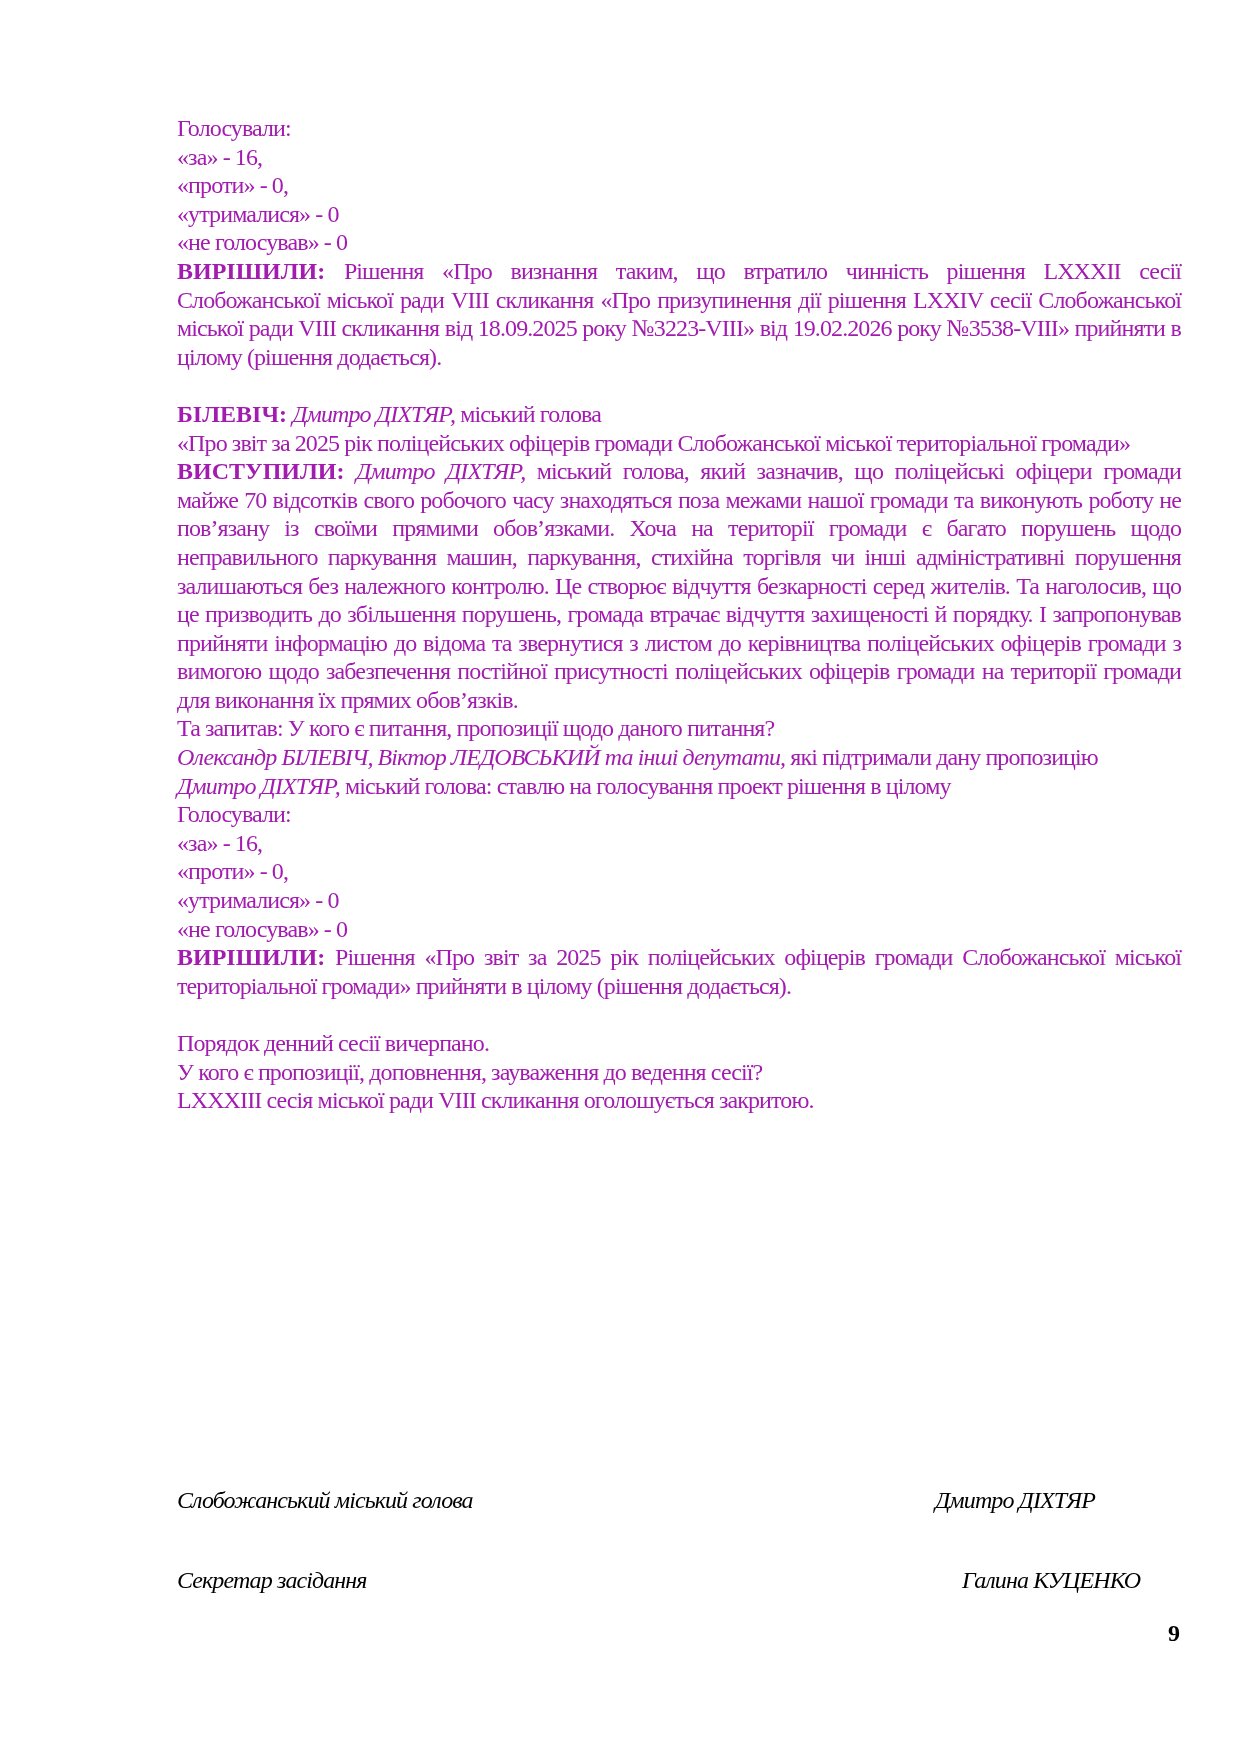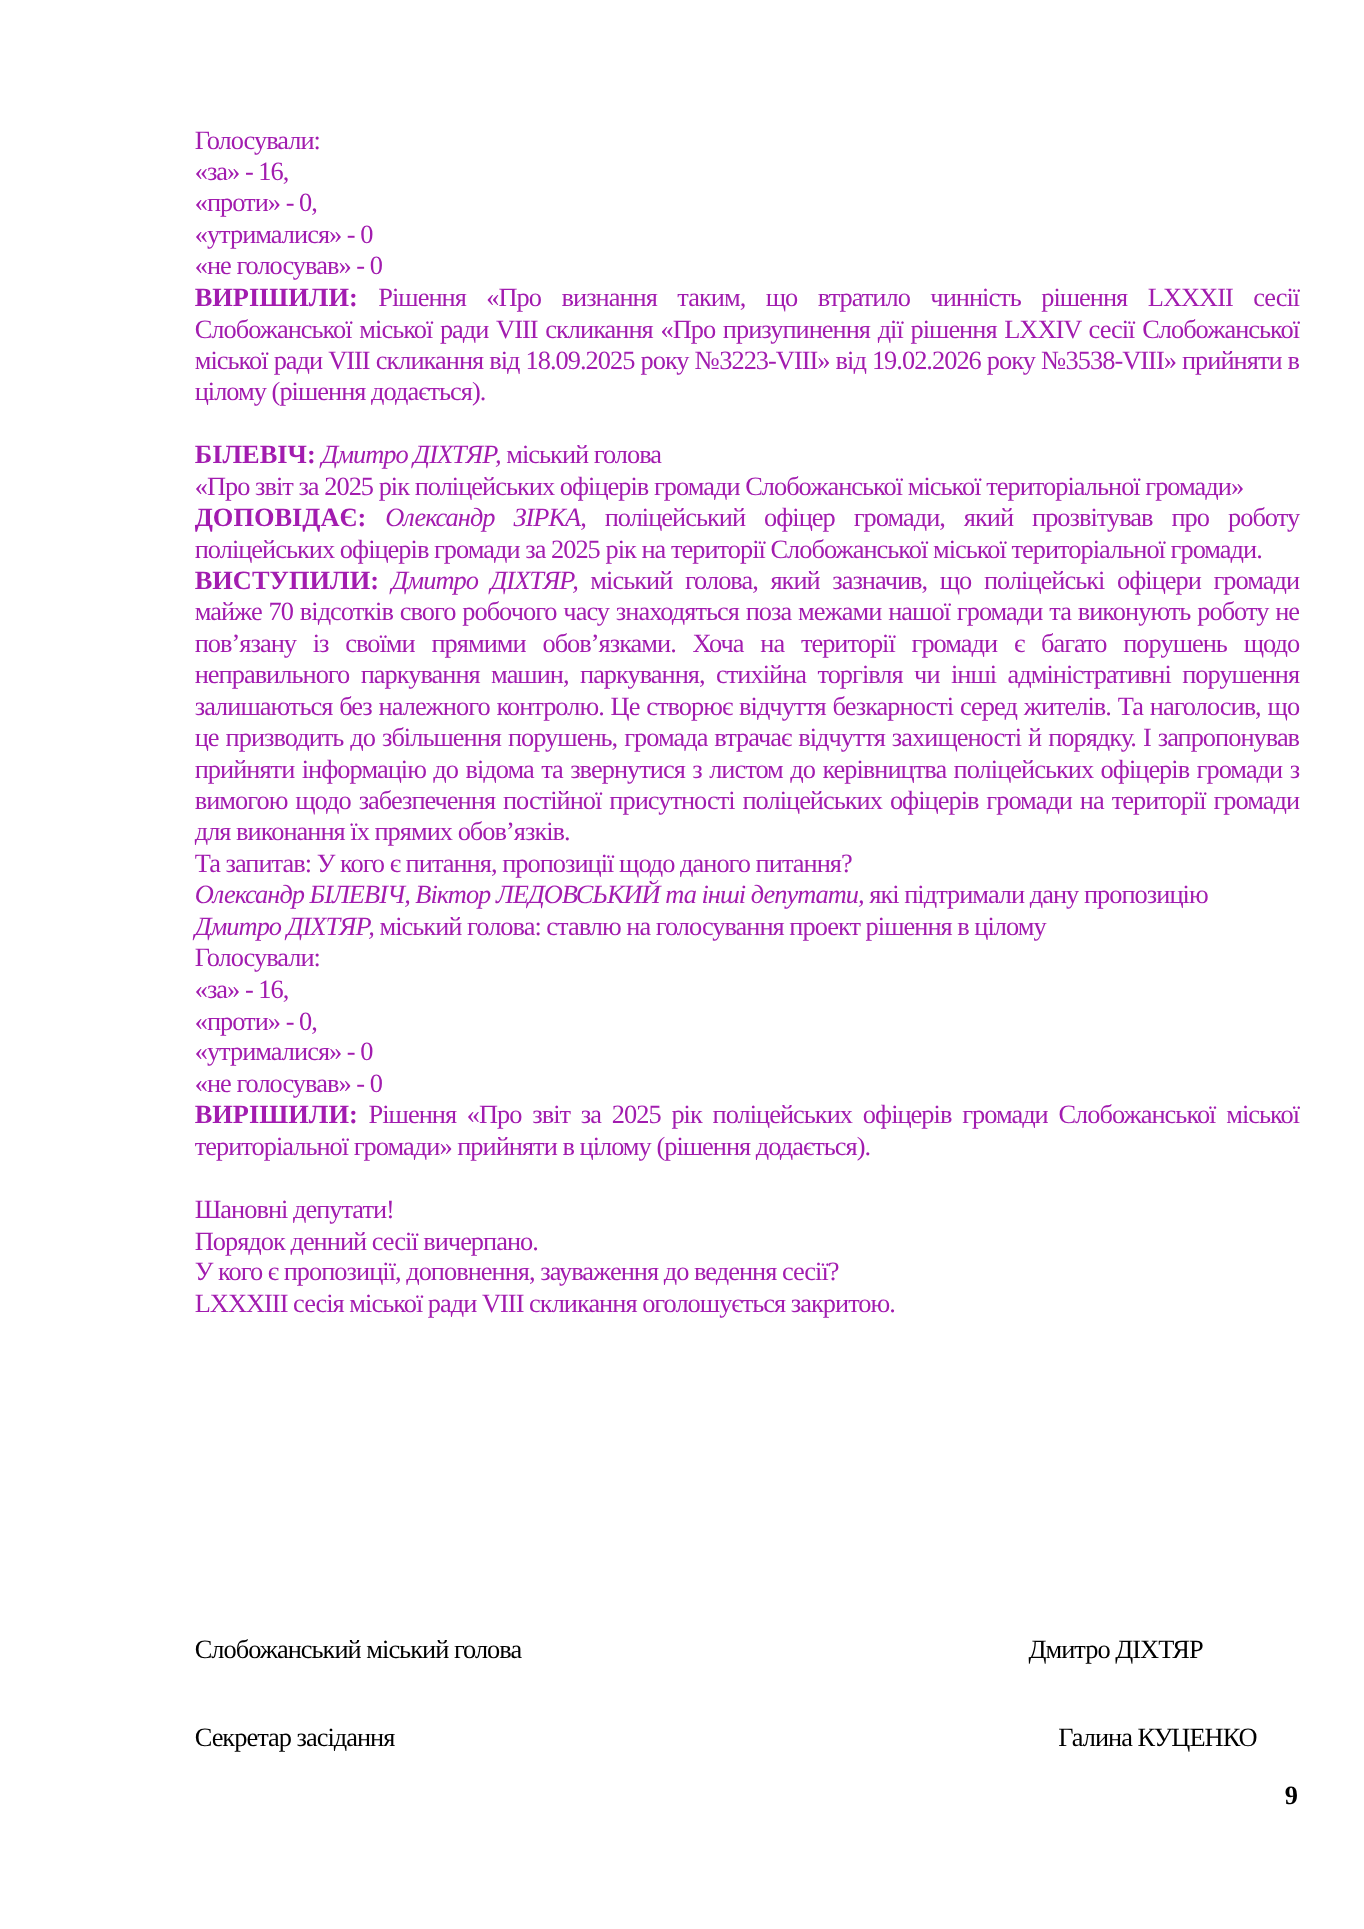--- a/index.html
+++ b/index.html
@@ -7,61 +7,59 @@
   .page {
     position: absolute; left: 177px; top: 114px; width: 1004px;
     font-family: "Liberation Serif", serif; font-size: 24px; line-height: 28.6px;
     color: #a21caf; letter-spacing: -0.9px; word-spacing: 0px;
   }
   .line { display: block; white-space: nowrap; }
   .para { text-align: justify; text-align-last: left; }
   .b { font-weight: bold; letter-spacing: 0; margin-top: 48px; }
   .nm { font-style: italic; }
   .gap { height: 28.6px; }
-  .sig { position: absolute; font-family: "Liberation Serif", serif; font-size: 24px; letter-spacing: -0.9px; color:#000; }
+  .sig { position: absolute; font-family: "Liberation Serif", serif; font-size: 24px; letter-spacing: -0.9px; color:#000;font-style:italic; }
   .pagenum { position: absolute; left: 1168px; top: 1620px; font-family: "Liberation Serif", serif; font-size: 24px; font-weight: bold; color:#000; }
 </style>
 </head>
 <body>
 
 <div class="page">
   <div>
     <span class="line">Голосували:</span>
     <span class="line">«за» - 16,</span>
     <span class="line">«проти» - 0,</span>
     <span class="line">«утрималися» - 0</span>
     <span class="line">«не голосував» - 0</span>
   </div>
   <div class="para"><span class="b">ВИРІШИЛИ:</span><span> Рішення «Про визнання таким, що втратило чинність рішення LXXXII сесії Слобожанської  міської ради VIII скликання «Про призупинення дії рішення LXXIV сесії Слобожанської  міської ради VIII скликання від 18.09.2025 року №3223-VIII» від 19.02.2026 року №3538-VIII» прийняти  в цілому (рішення додається).</span></div>
 
   <div class="gap"></div>
 
   <div><span class="b">БІЛЕВІЧ:</span> <span class="nm">Дмитро ДІХТЯР,</span><span> міський голова</span></div>
   <div class="para">«Про звіт за 2025 рік поліцейських офіцерів громади Слобожанської міської територіальної громади»</div>
 
-  <div class="para"><span class="b">ДОПОВІДАЄ:</span> <span class="nm">Олександр ЗІРКА</span><span>, поліцейський офіцер громади, який прозвітував про роботу поліцейських офіцерів громади за 2025 рік на території Слобожанської міської територіальної громади.</span></div>
 
   <div class="para"><span class="b">ВИСТУПИЛИ:</span> <span class="nm">Дмитро ДІХТЯР,</span><span> міський голова, який зазначив, що поліцейські офіцери громади майже 70 відсотків свого робочого часу знаходяться поза межами нашої громади та виконують роботу не пов’язану із своїми прямими обов’язками. Хоча на території громади є багато порушень щодо неправильного паркування машин, паркування, стихійна торгівля чи інші адміністративні порушення залишаються без належного контролю. Це створює відчуття безкарності серед жителів. Та наголосив, що це призводить до збільшення порушень, громада втрачає відчуття захищеності й порядку. І запропонував прийняти інформацію до відома та звернутися з листом до керівництва поліцейських офіцерів громади з вимогою щодо забезпечення постійної присутності поліцейських офіцерів громади на території громади для виконання їх прямих обов’язків.</span></div>
   <div>Та запитав: У кого є питання, пропозиції щодо даного питання?</div>
   <div class="para"><span class="nm">Олександр БІЛЕВІЧ, Віктор ЛЕДОВСЬКИЙ та інші депутати,</span><span> які підтримали дану пропозицію</span></div>
   <div><span class="nm">Дмитро ДІХТЯР,</span><span> міський голова: ставлю на голосування проект рішення в цілому</span></div>
 
   <div>
     <span class="line">Голосували:</span>
     <span class="line">«за» - 16,</span>
     <span class="line">«проти» - 0,</span>
     <span class="line">«утрималися» - 0</span>
     <span class="line">«не голосував» - 0</span>
   </div>
   <div class="para"><span class="b">ВИРІШИЛИ:</span><span> Рішення «Про звіт за 2025 рік поліцейських офіцерів громади Слобожанської міської територіальної громади» прийняти  в цілому (рішення додається).</span></div>
 
   <div class="gap"></div>
 
   <div>
-    <span class="line">Шановні депутати!</span>
     <span class="line">Порядок денний сесії вичерпано.</span>
     <span class="line">У кого є пропозиції, доповнення, зауваження до ведення сесії?</span>
     <span class="line">LXXXIII сесія міської ради VIII скликання оголошується закритою.</span>
   </div>
 </div>
 
 <div class="sig" style="left:177px; top:1487px;">Слобожанський міський голова</div>
 <div class="sig" style="left:935px; top:1487px;">Дмитро ДІХТЯР</div>
 <div class="sig" style="left:177px; top:1567px;">Секретар засідання</div>
 <div class="sig" style="left:940px; top:1567px;margin-left:22px;">Галина КУЦЕНКО</div>

